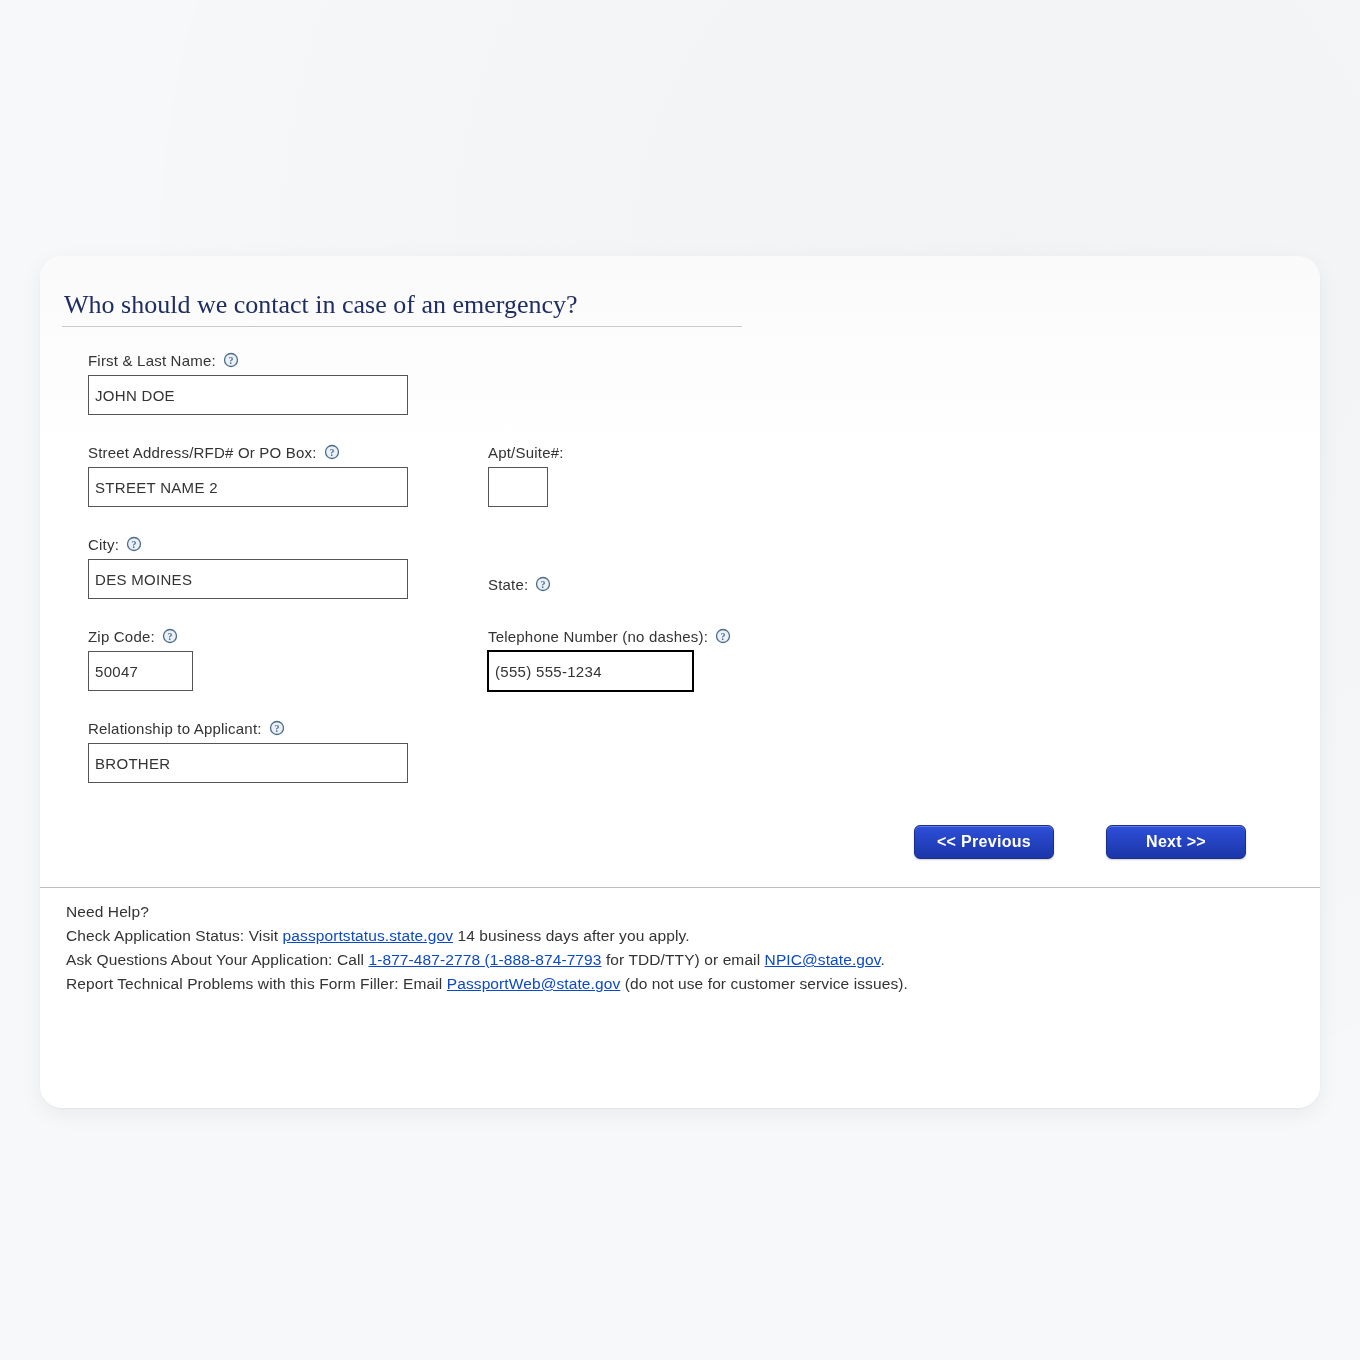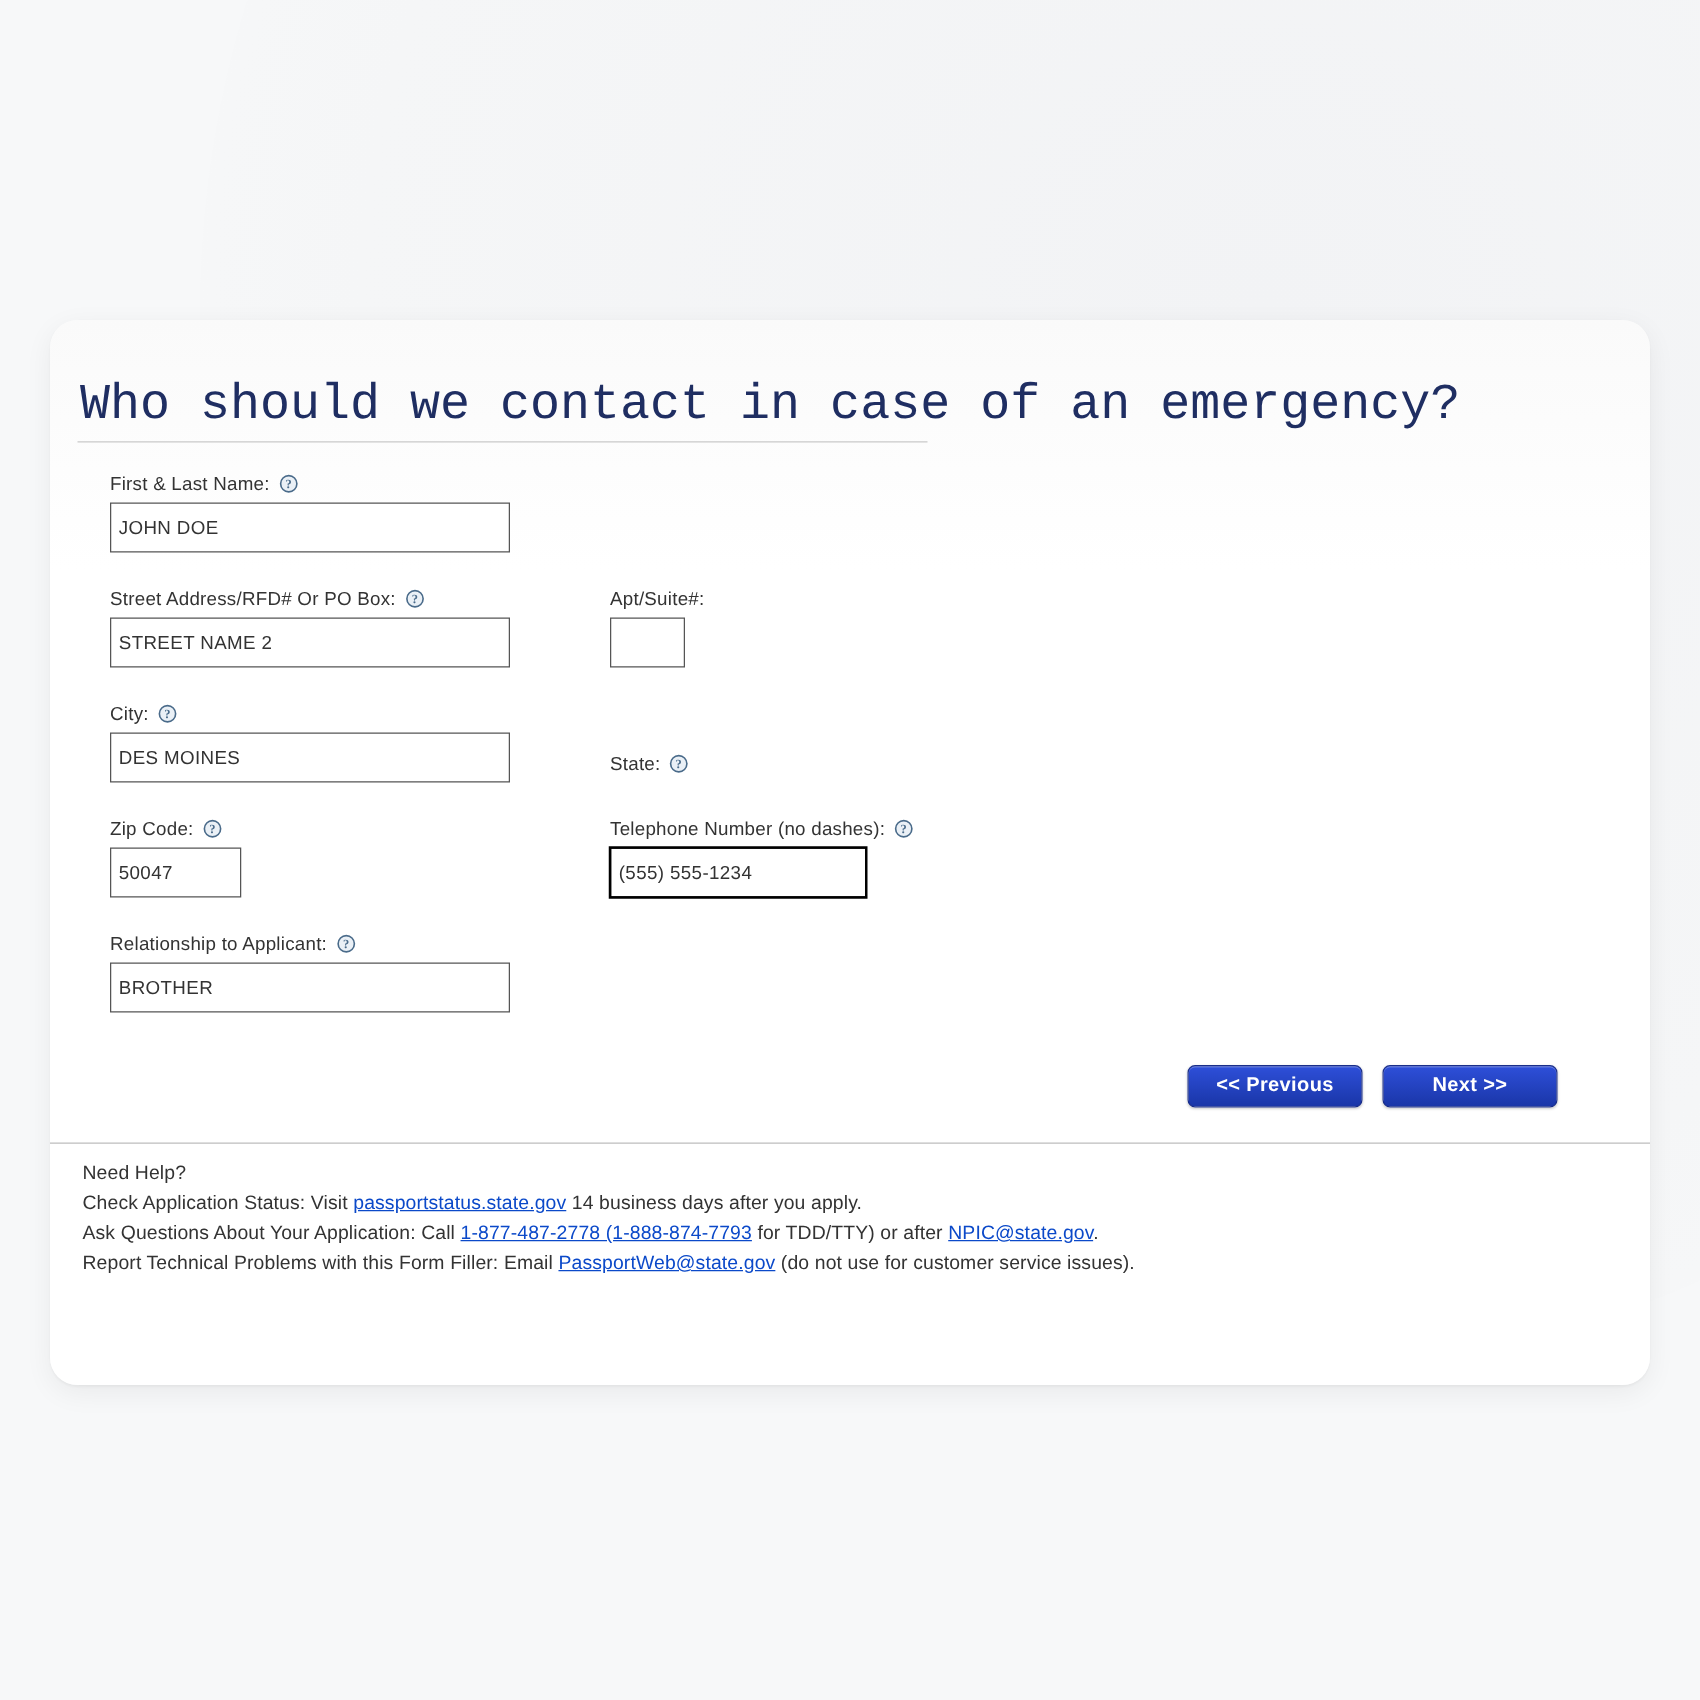--- a/index.html
+++ b/index.html
@@ -22,25 +22,25 @@
     position: absolute;
     left: 40px; top: 256px;
     width: 1280px; height: 852px;
     background: linear-gradient(#fafafa, #ffffff 200px);
     border-radius: 22px;
     box-shadow: 0 6px 22px rgba(0,0,0,0.06), 0 1px 2px rgba(0,0,0,0.04);
     z-index: 1;
     padding: 30px 22px 0 22px;
   }
   .page-title {
-    font-family: Liberation Mono, monospace;
+    font-family: Liberation Serif, serif;
     color: #1f2e62;
-    font-size: 40px;
+    font-size: 26px;
     font-weight: 400;
-    margin: 16px 0 6px 0;
+    margin: 4px 0 6px 0;
     padding-left: 2px;
   }
   .title-underline {
     border-bottom: 1px solid #c9c9c9;
     width: 680px;
     margin-bottom: 24px;
   }
   .form-area {
     padding-left: 26px;
   }
@@ -120,20 +120,21 @@
     padding: 0 22px;
     border-radius: 6px;
     border: 1px solid #1a2e8a;
     background: linear-gradient(#2e4fd9, #1a36a8);
     color: #fff;
     font-size: 16px;
     font-weight: 700;
     letter-spacing: 0.3px;
     box-shadow: inset 0 1px 0 rgba(255,255,255,0.25), 0 1px 2px rgba(0,0,0,0.2);
     cursor: pointer;
+    margin-left: 36px;
   }
   .divider {
     border-top: 1px solid #bdbdbd;
     margin: 28px -22px 0 -22px;
   }
   .help-block {
     padding: 12px 0 0 4px;
     color: #333;
     font-size: 15.5px;
     line-height: 1.55;
@@ -266,17 +267,17 @@
   <div class="nav-buttons">
     <div class="btn">&lt;&lt;  Previous</div>
     <div class="btn">Next  &gt;&gt;</div>
   </div>
 
   <div class="divider"></div>
 
   <div class="help-block">
     <strong>Need Help?</strong><br>
     <span>Check Application Status: Visit </span><a href="#">passportstatus.state.gov</a><span> 14 business days after you apply.</span><br>
-    <span>Ask Questions About Your Application: Call </span><a href="#">1-877-487-2778 (1-888-874-7793</a><span> for TDD/TTY) or after </span><a href="#">NPIC@state.gov</a><span>.</span><br>
+    <span>Ask Questions About Your Application: Call </span><a href="#">1-877-487-2778 (1-888-874-7793</a><span> for TDD/TTY) or email </span><a href="#">NPIC@state.gov</a><span>.</span><br>
     <span>Report Technical Problems with this Form Filler: Email </span><a href="#">PassportWeb@state.gov</a><span> (do not use for customer service issues).</span>
   </div>
 
 </div>
 
 </body></html>

